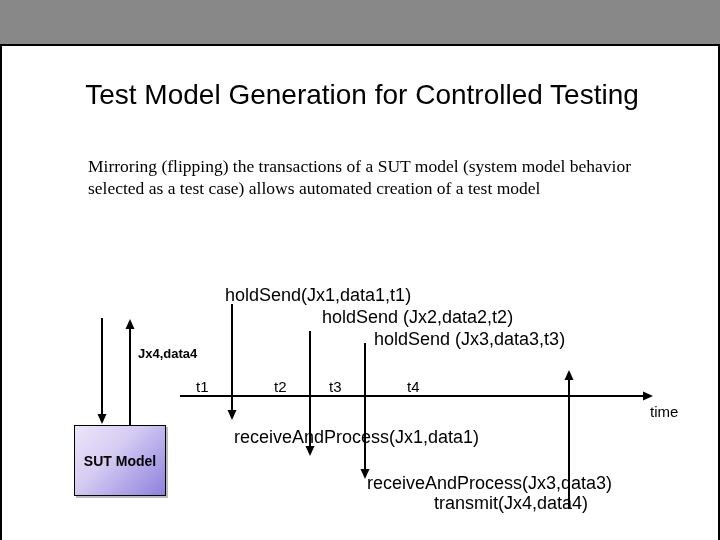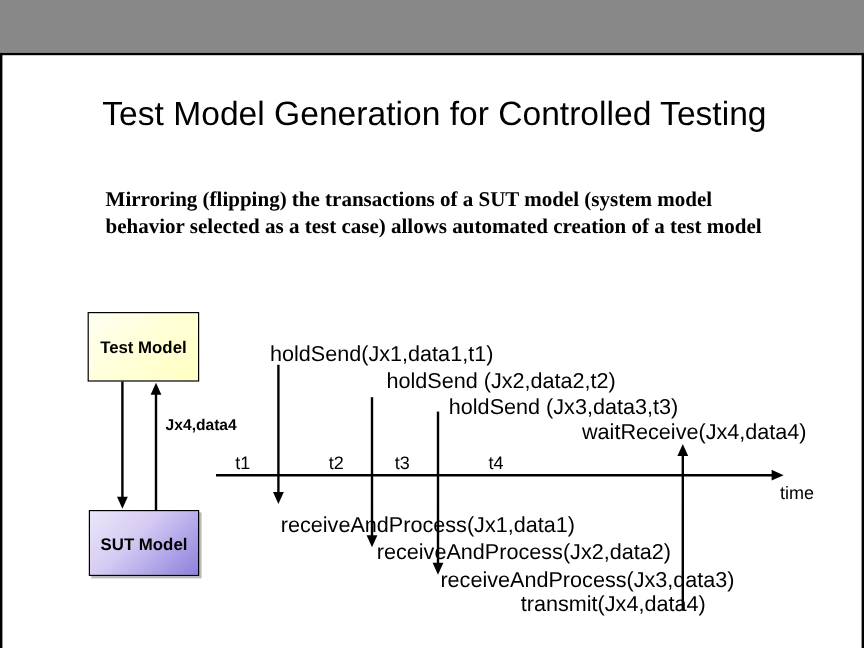--- a/index.html
+++ b/index.html
@@ -8,34 +8,34 @@
     border:2px solid #000;box-sizing:border-box;overflow:hidden;
     font-family:"Liberation Sans",sans-serif;color:#000;margin-top:44px;
   }
   .abs{position:absolute;white-space:nowrap;}
   #title{
     left:0;top:33px;width:720px;text-align:center;
     font-size:28px;letter-spacing:0px;
   }
   #body-text{
     left:86px;top:109px;width:568px;white-space:normal;
-    font-family:"Liberation Serif",serif;font-weight:bold;
+    font-family:"Liberation Serif",serif;font-weight:normal;
     font-size:17.5px;line-height:22px;
   }
   .model-box{
     position:absolute;border:1.5px solid #000;box-sizing:border-box;
     display:flex;align-items:center;justify-content:center;
     font-size:14px;font-weight:bold;
   }
   #test-model-box{
     left:71px;top:214px;width:93px;height:58px;
     background:linear-gradient(135deg,#fffff4 0%,#ffffd9 45%,#ffffc2 100%);
   }
   #sut-model-box{
-    left:72px;top:379px;width:92px;height:55px;
+    left:72px;top:379px;width:92px;height:71px;
     background:linear-gradient(135deg,#ece6fa 0%,#d6ccf3 40%,#8d80dd 100%);
     box-shadow:2px 2px 0 #bbb;
   }
   .small-label{font-size:13px;line-height:16.5px;}
   .tick{font-size:15px;}
   .event{font-size:18px;}
   #arrow-layer{position:absolute;left:0;top:0;width:720px;height:540px;pointer-events:none;}
   #arrow-layer line{stroke:#000;stroke-width:2;}
   #arrow-layer polygon{fill:#000;}
 </style>
@@ -77,38 +77,33 @@
       <line x1="363" y1="297" x2="363" y2="425"></line>
       <polygon points="363,433 358.5,423 367.5,423"></polygon>
     </g>
 
     <g>
       <line x1="567" y1="463" x2="567" y2="332"></line>
       <polygon points="567,324 562.5,334 571.5,334"></polygon>
     </g>
   </svg>
 
-  <div id="test-model-box" class="model-box">
-    <span>Test Model</span>
-  </div>
   <div id="sut-model-box" class="model-box">
     <span>SUT Model</span>
   </div>
 
   <div class="abs small-label" style="left:136px;top:300px;font-weight:bold;">Jx4,data4</div>
 
   <div class="abs tick" style="left:194px;top:332px;text-align:right;">t1</div>
   <div class="abs tick" style="left:272px;top:332px;">t2</div>
   <div class="abs tick" style="left:327px;top:332px;">t3</div>
   <div class="abs tick" style="left:405px;top:332px;">t4</div>
   <div class="abs tick" style="left:648px;top:357px;">time</div>
 
   <div class="abs event" style="left:223px;top:239px;">holdSend(Jx1,data1,t1)</div>
   <div class="abs event" style="left:320px;top:261px;">holdSend (Jx2,data2,t2)</div>
   <div class="abs event" style="left:372px;top:283px;">holdSend (Jx3,data3,t3)</div>
-  <div class="abs event" style="left:483px;top:304px;">waitReceive(Jx4,data4)</div>
 
   <div class="abs event" style="left:232px;top:381px;">receiveAndProcess(Jx1,data1)</div>
-  <div class="abs event" style="left:312px;top:404px;">receiveAndProcess(Jx2,data2)</div>
   <div class="abs event" style="left:365px;top:427px;">receiveAndProcess(Jx3,data3)</div>
   <div class="abs event" style="left:432px;top:447px;">transmit(Jx4,data4)</div>
 
 </div>
 
 </body></html>

